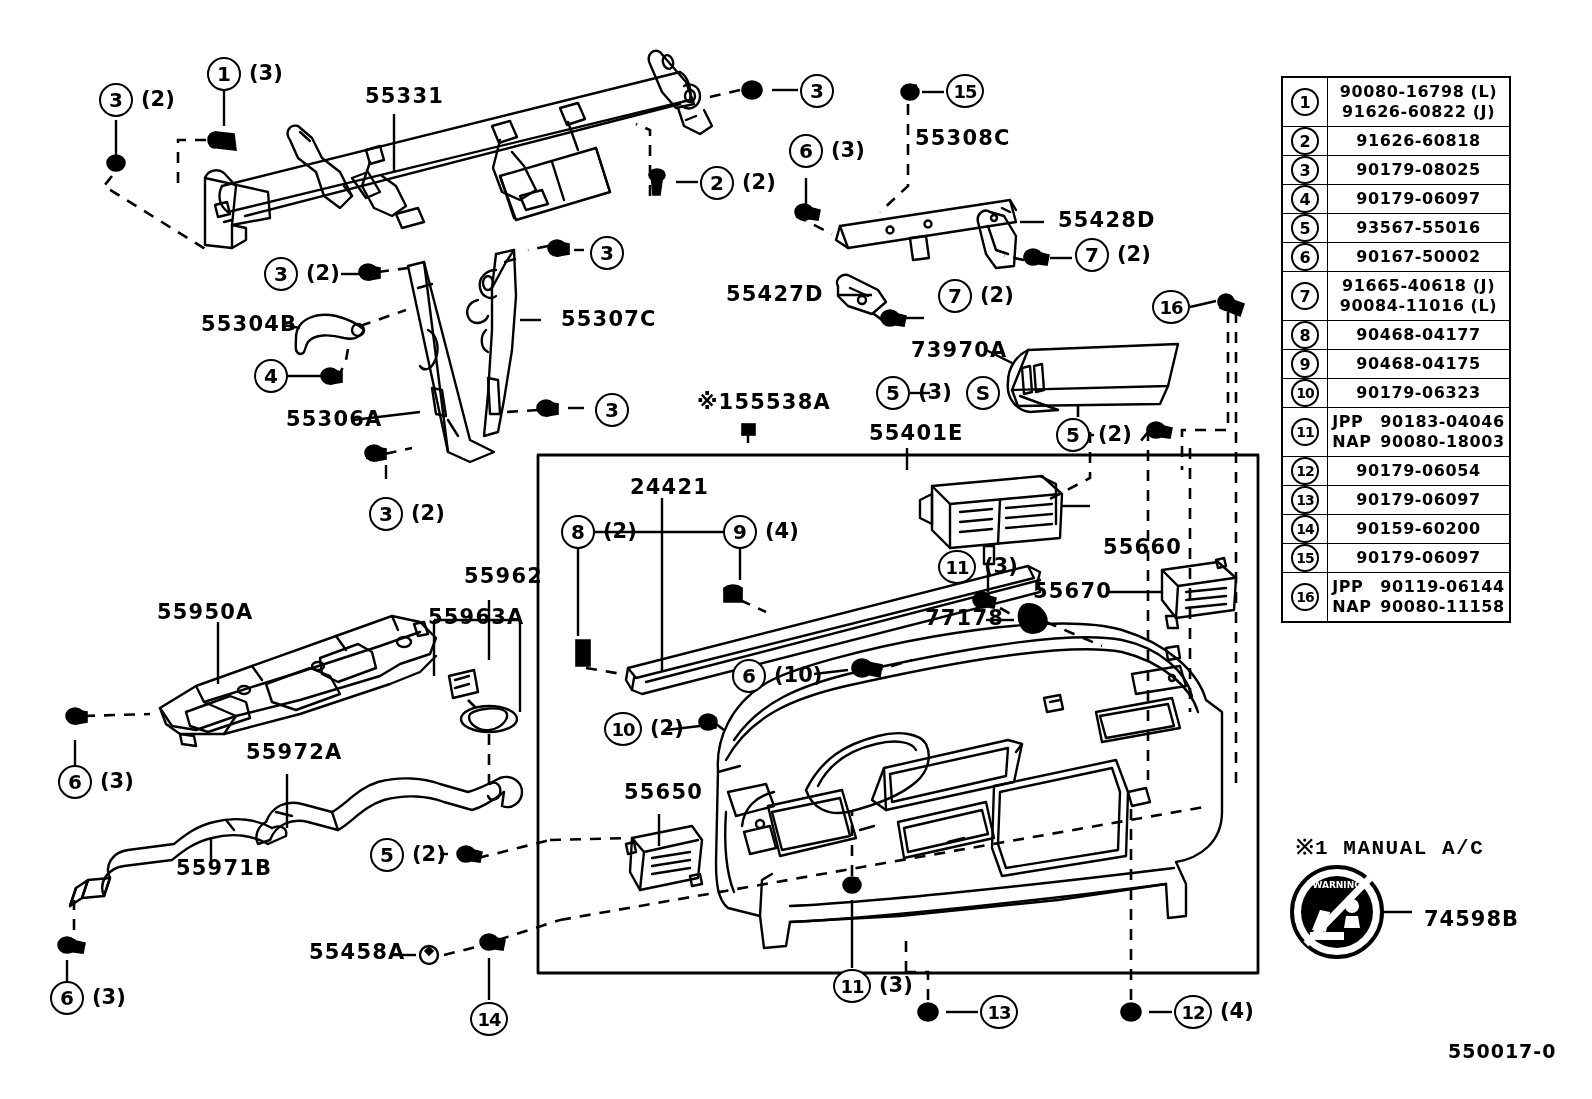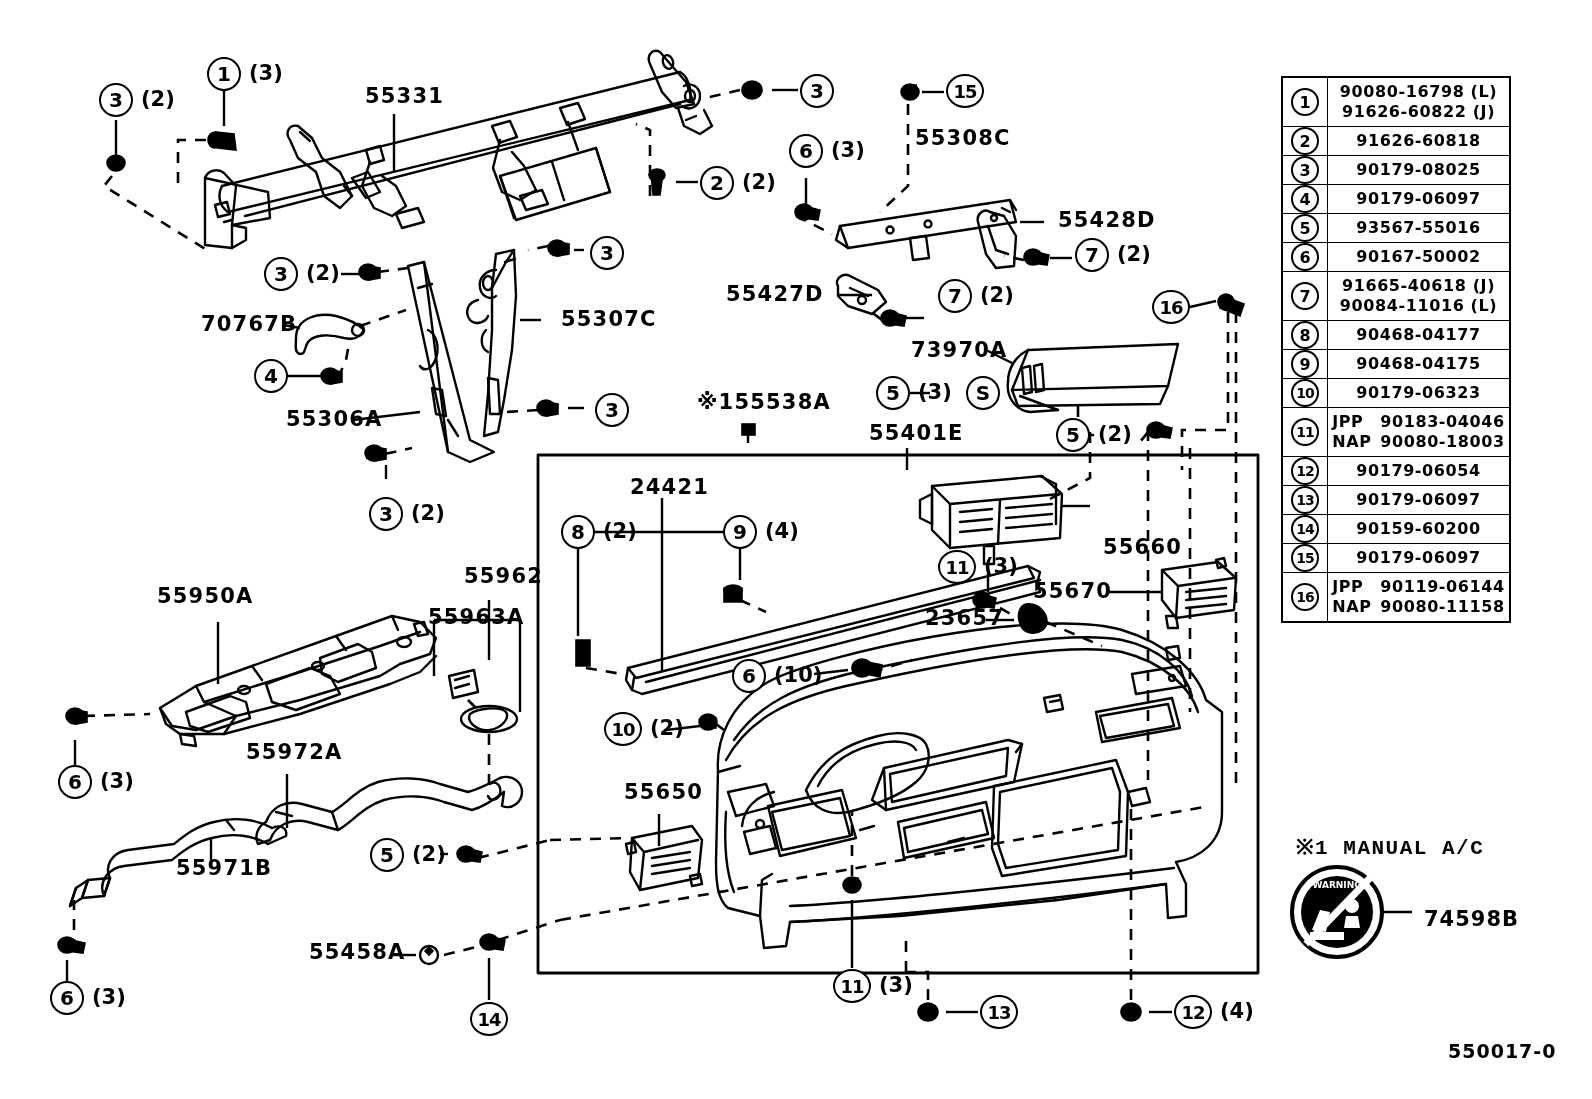--- a/index.html
+++ b/index.html
@@ -528,33 +528,33 @@
       <path d="M1346,916 L1358,916 L1360,928 L1344,928 Z" fill="#fff"></path>
 
       <path d="M1306,944 L1370,878" stroke="#fff" stroke-width="7" fill="none"></path>
     </g>
   </svg>
 
   <div class="lbl" style="left:365px;top:86px;">55331</div>
   <div class="lbl" style="left:915px;top:128px;">55308C</div>
   <div class="lbl" style="left:1058px;top:210px;">55428D</div>
   <div class="lbl" style="left:726px;top:284px;">55427D</div>
-  <div class="lbl" style="left:201px;top:314px;">70767B</div>
+  <div class="lbl" style="left:201px;top:314px;">55304B</div>
   <div class="lbl" style="left:561px;top:309px;">55307C</div>
   <div class="lbl" style="left:286px;top:409px;">55306A</div>
   <div class="lbl" style="left:697px;top:392px;">※155538A</div>
   <div class="lbl" style="left:911px;top:340px;">73970A</div>
   <div class="lbl" style="left:869px;top:423px;">55401E</div>
   <div class="lbl" style="left:630px;top:477px;">24421</div>
   <div class="lbl" style="left:1103px;top:493px;margin-top:44px;">55660</div>
   <div class="lbl" style="left:1033px;top:581px;">55670</div>
-  <div class="lbl" style="left:925px;top:608px;">23657</div>
+  <div class="lbl" style="left:925px;top:608px;">77178</div>
   <div class="lbl" style="left:464px;top:566px;">55962</div>
   <div class="lbl" style="left:428px;top:607px;">55963A</div>
-  <div class="lbl" style="left:157px;top:586px;">55950A</div>
+  <div class="lbl" style="left:157px;top:602px;">55950A</div>
   <div class="lbl" style="left:246px;top:742px;">55972A</div>
   <div class="lbl" style="left:176px;top:858px;">55971B</div>
   <div class="lbl" style="left:624px;top:782px;">55650</div>
   <div class="lbl" style="left:309px;top:942px;">55458A</div>
 
   <div class="circ" style="left:99px;top:83px;">3</div>
   <div class="qty" style="left:141px;top:87px;">(2)</div>
 
   <div class="circ" style="left:207px;top:57px;">1</div>
   <div class="qty" style="left:249px;top:61px;">(3)</div>

